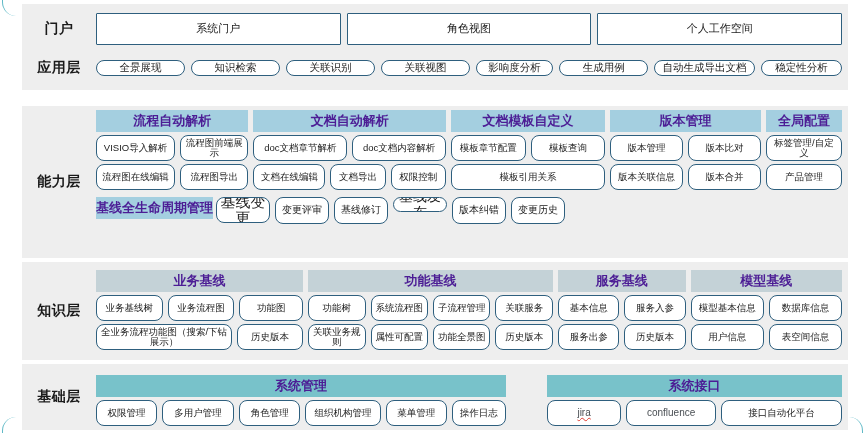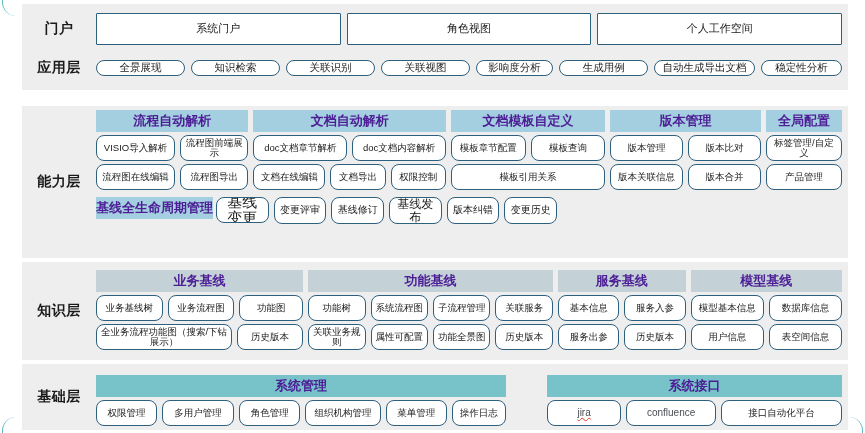--- a/index.html
+++ b/index.html
@@ -224,21 +224,21 @@
         </div>
 
       </div>
 
       <div class="baseline-block">
         <div class="ghead cap wide">基线全生命周期管理</div>
         <div class="grp-rows cap-row">
           <div class="pill" style="flex:1;height:26px;font-size:15px">基线变更</div>
           <div class="pill" style="flex:1;height:27px;font-size:10px">变更评审</div>
           <div class="pill" style="flex:1;height:27px;font-size:10px">基线修订</div>
-          <div class="pill" style="flex:1;height:27px;font-size:12px">基线发布</div>
+          <div class="pill" style="flex:1;height:15px;font-size:14px">基线发布</div>
           <div class="pill" style="flex:1;height:27px;font-size:10px">版本纠错</div>
           <div class="pill" style="flex:1;height:27px;font-size:10px">变更历史</div>
         </div>
       </div>
 
     </div>
   </div>
 
   <div class="band" id="band-knowledge" style="top:262px; height:98px; align-items:flex-start;">
     <div class="band-label" style="align-self:center;">知识层</div>

